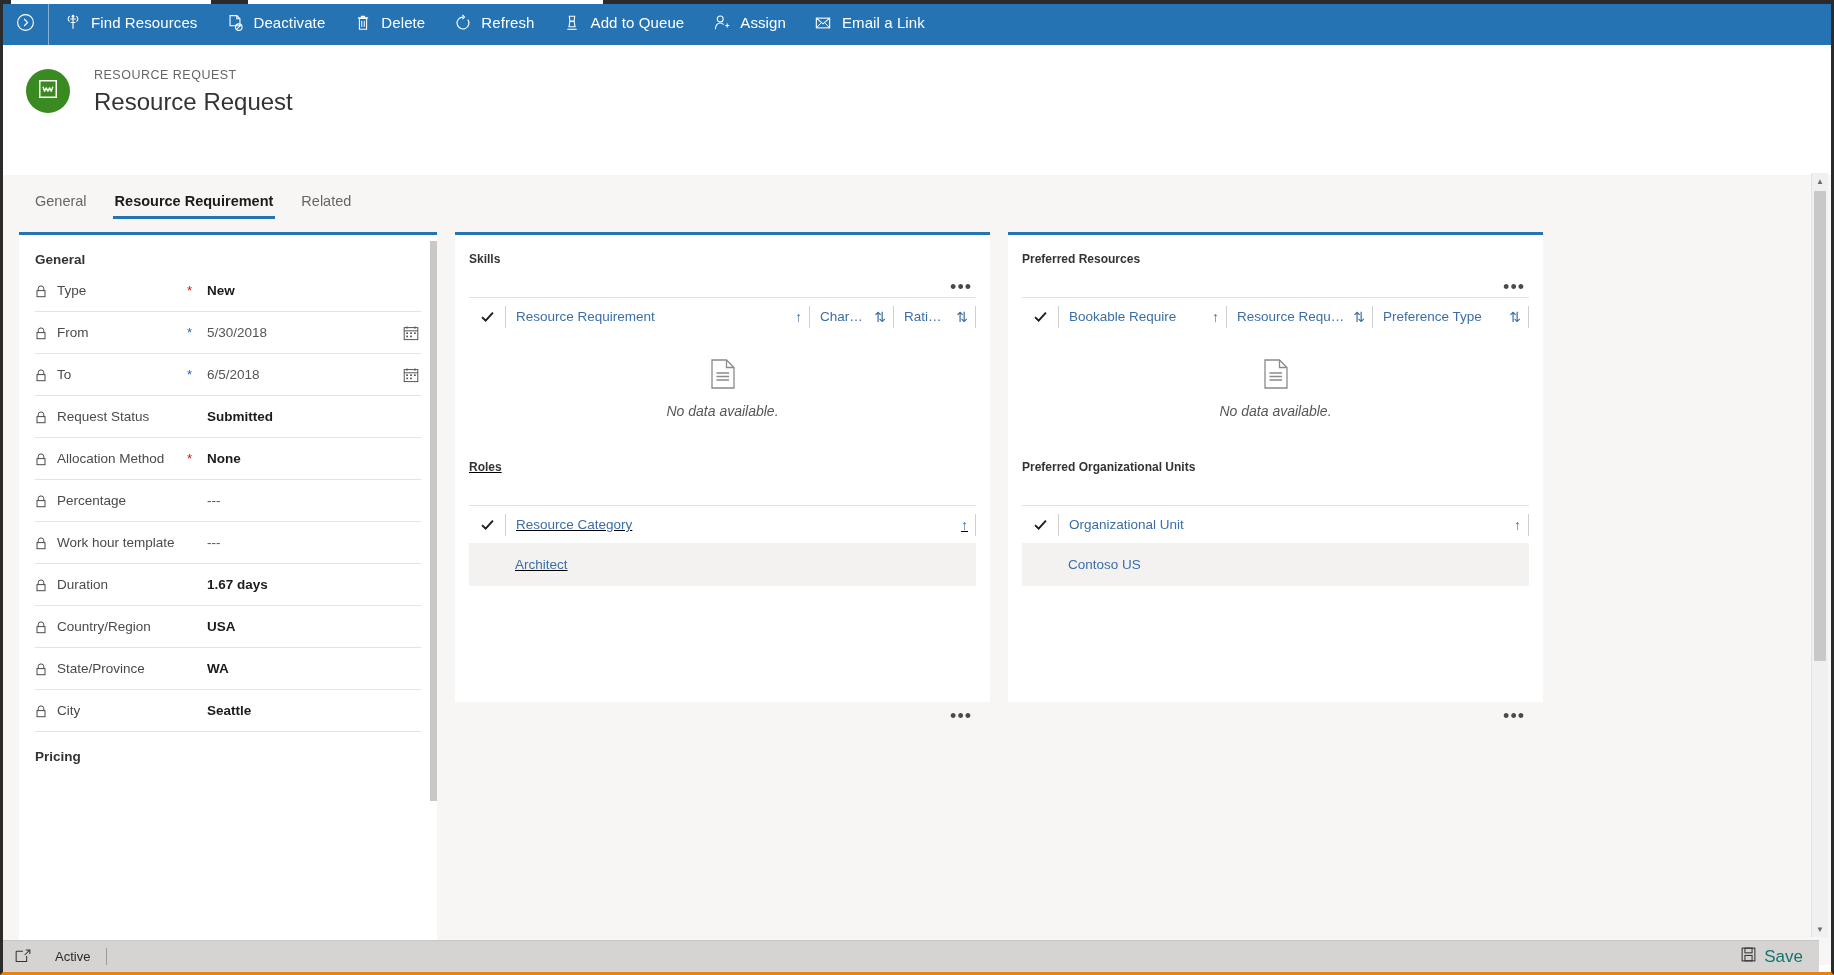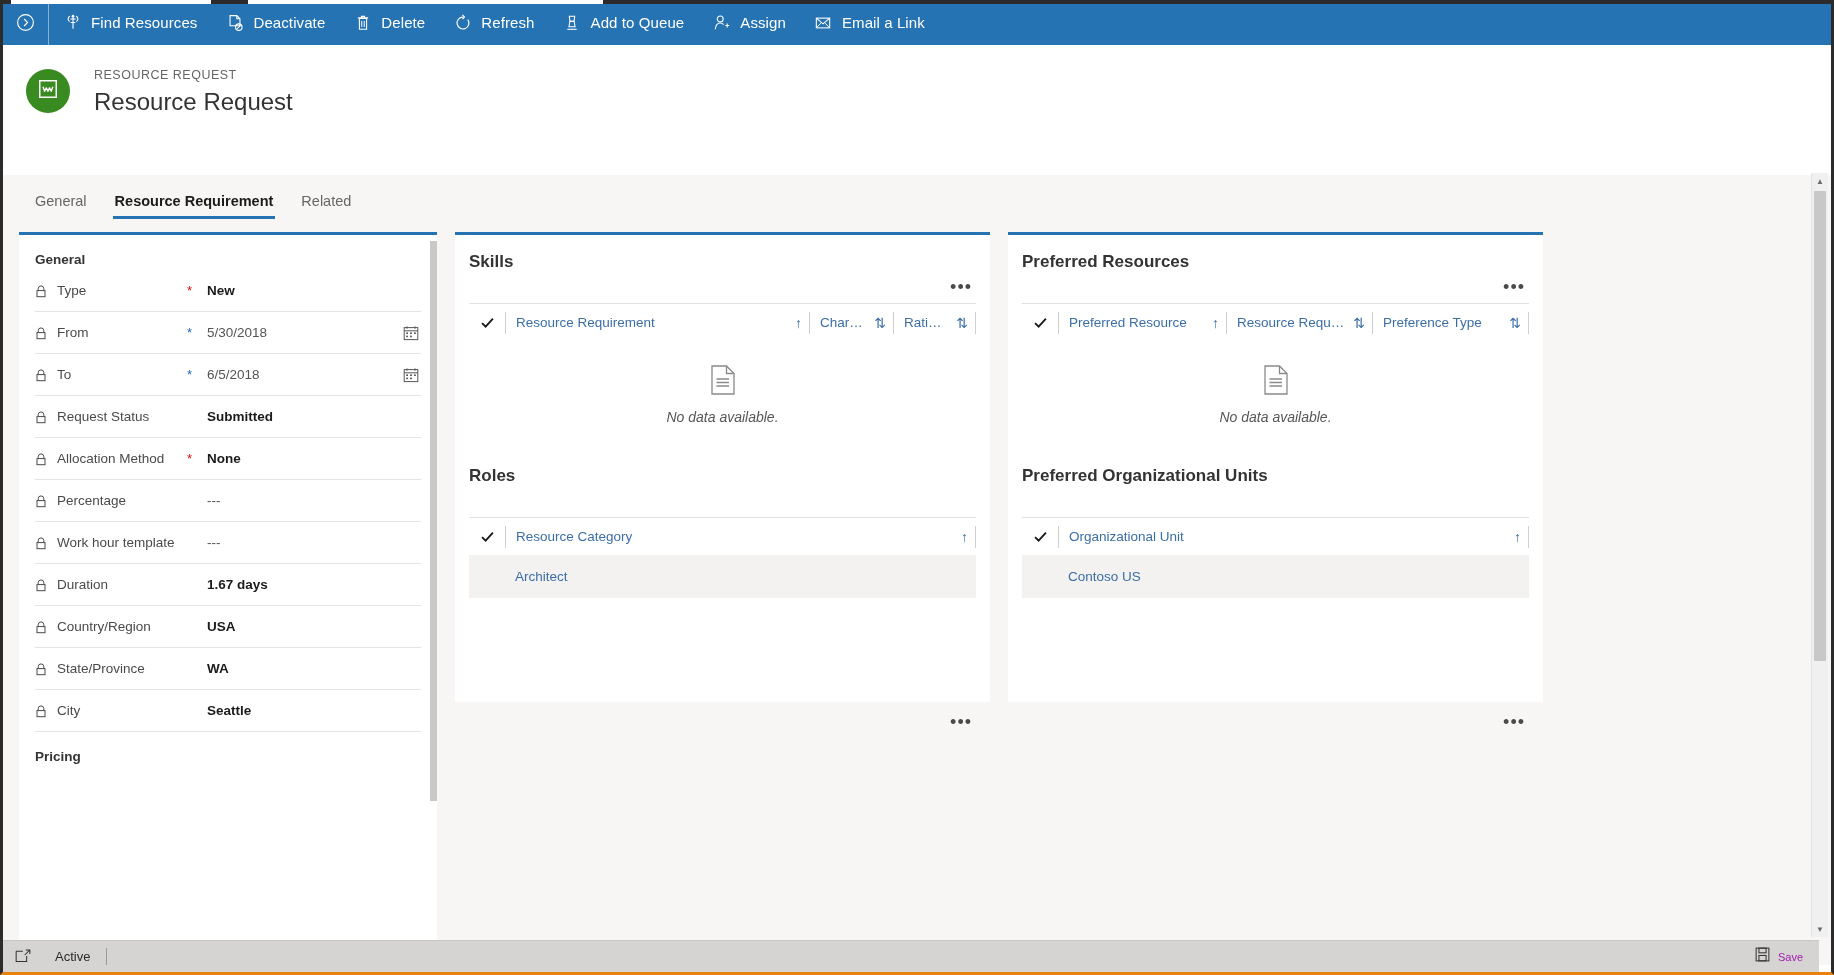--- a/index.html
+++ b/index.html
@@ -216,21 +216,21 @@
   .field-value.muted { color: #555555; }
   .cal-ico {
     width: 16px; height: 16px;
     flex: 0 0 auto;
     margin-right: 2px;
   }
 
   
   .grid-block { position: relative; }
   .grid-heading {
-    font-size: 17px;
+    font-size: 12px;
     color: #333333;
     font-weight: bold;
     padding: 17px 0 0 14px;
   }
   .grid-ellipsis {
     position: absolute;
     right: 18px;
     font-size: 18px;
     color: #4a4a4a;
     line-height: 8px;
@@ -338,22 +338,22 @@
     width: 1px; height: 17px; background: #9b9b9b;
   }
   .footer-right {
     margin-left: auto;
     display: flex;
     align-items: center;
     gap: 8px;
     padding-right: 16px;
   }
   .footer-save {
-    font-size: 11px;
-    color: #a21caf;
+    font-size: 17px;
+    color: #0f766e;
   }
 
   
   .vscroll-outer {
     position: absolute;
     top: 173px;
     right: 3px;
     width: 16px;
     bottom: 35px;
     background: #f0f0f0;
@@ -762,21 +762,21 @@
             <svg width="26" height="30" viewBox="0 0 26 30">
                 <path d="M2 1 H16.5 L24 8.5 V29 H2 Z" fill="#ffffff" stroke="#8a8a8a" stroke-width="1.3"></path>
                 <path d="M16.5 1 V8.5 H24" fill="none" stroke="#8a8a8a" stroke-width="1.3"></path>
                 <path d="M6.5 14 H19 M6.5 17.5 H19 M6.5 21 H19" stroke="#8a8a8a" stroke-width="1.3"></path>
               </svg>
           </span>
           <span class="empty-text">No data available.</span>
         </div>
       </div>
 
-      <div class="grid-block" style="margin-top:24px;">
+      <div class="grid-block" style="margin-top:24px;text-decoration:underline;">
         <div class="grid-heading">Roles</div>
         <div class="grid-ellipsis" style="top:269px;">•••</div>
 
         <div class="grid-header-row" style="margin-top:31px;">
           <div class="gh-check">
             <svg width="15" height="15" viewBox="0 0 16 16">
                 <path d="M2.2 8.6 L6 12.4 L13.8 3.8" fill="none" stroke="#1b1b1b" stroke-width="2"></path>
               </svg>
           </div>
           <div class="gh-col gh-col-flex">
@@ -798,21 +798,21 @@
         <div class="grid-heading">Preferred Resources</div>
         <div class="grid-ellipsis" style="top:48px;">•••</div>
 
         <div class="grid-header-row" style="margin-top:31px;">
           <div class="gh-check">
             <svg width="15" height="15" viewBox="0 0 16 16">
                 <path d="M2.2 8.6 L6 12.4 L13.8 3.8" fill="none" stroke="#1b1b1b" stroke-width="2"></path>
               </svg>
           </div>
           <div class="gh-col" style="width:168px;">
-            <span class="gh-label">Preferred Resource</span>
+            <span class="gh-label">Bookable Require</span>
             <span class="gh-sort">↑</span>
           </div>
           <div class="gh-col" style="width:146px;">
             <span class="gh-label">Resource Require…</span>
             <span class="gh-sort">⇅</span>
           </div>
           <div class="gh-col gh-col-flex">
             <span class="gh-label">Preference Type</span>
             <span class="gh-sort">⇅</span>
           </div>

